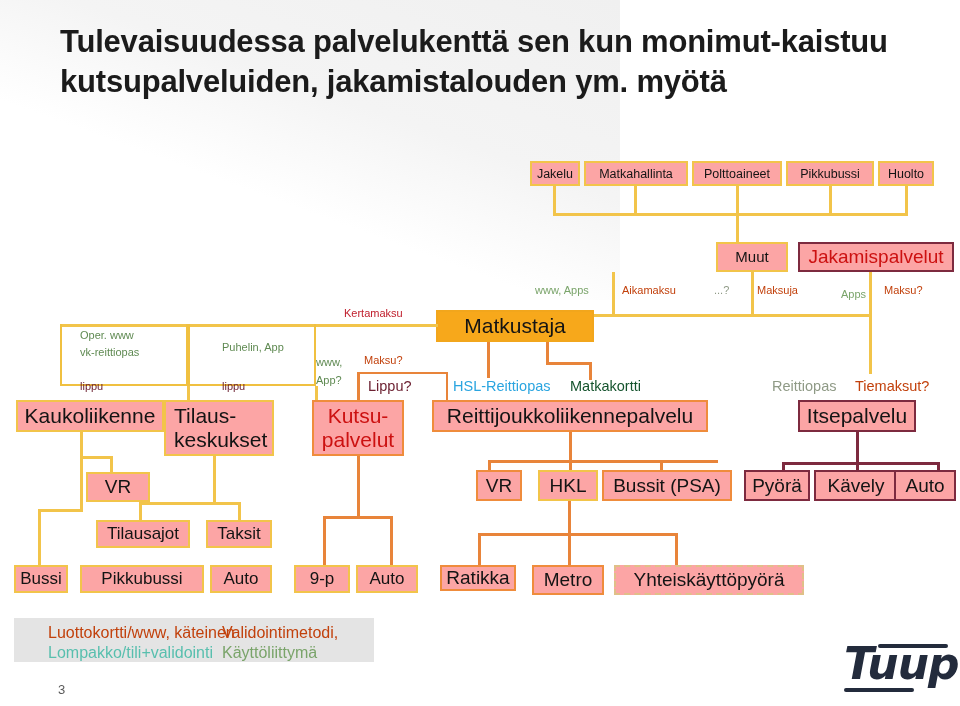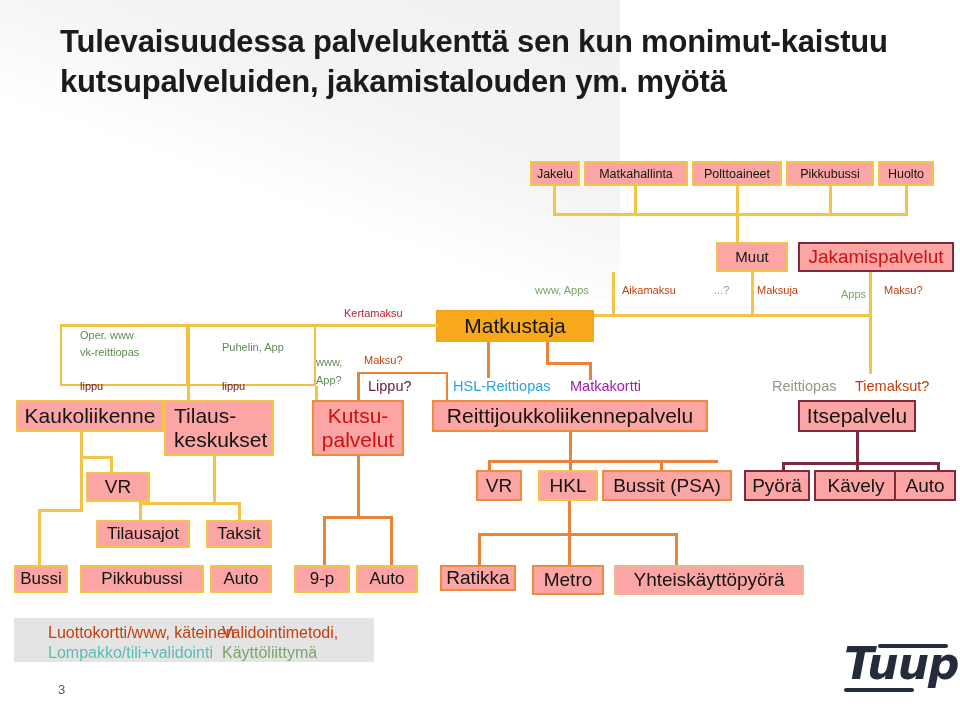--- a/index.html
+++ b/index.html
@@ -65,21 +65,21 @@
 
   
   .lbl { position:absolute; font-size:11px; white-space:nowrap; line-height:1.12; }
   .lbl.b { font-size:14.5px; }
   .c-red    { color:#c2410c; }
   .c-dred   { color:#c0202e; }
   .c-maroon { color:#6d2233; }
   .c-green  { color:#7aa46a; }
   .c-dgreen { color:#5f8a52; }
   .c-blue   { color:#2aa5e0; }
-  .c-lblue  { color:#a21caf; }
+  .c-lblue  { color:#14532d; }
   .c-teal   { color:#58bfae; }
   .c-gray   { color:#8f9a86; }
 
   
   #footer-band {
     position:absolute; left:14px; top:618px; width:360px; height:44px;
     background:#e4e4e4;
   }
   .foot { position:absolute; font-size:16px; white-space:nowrap; }
 

